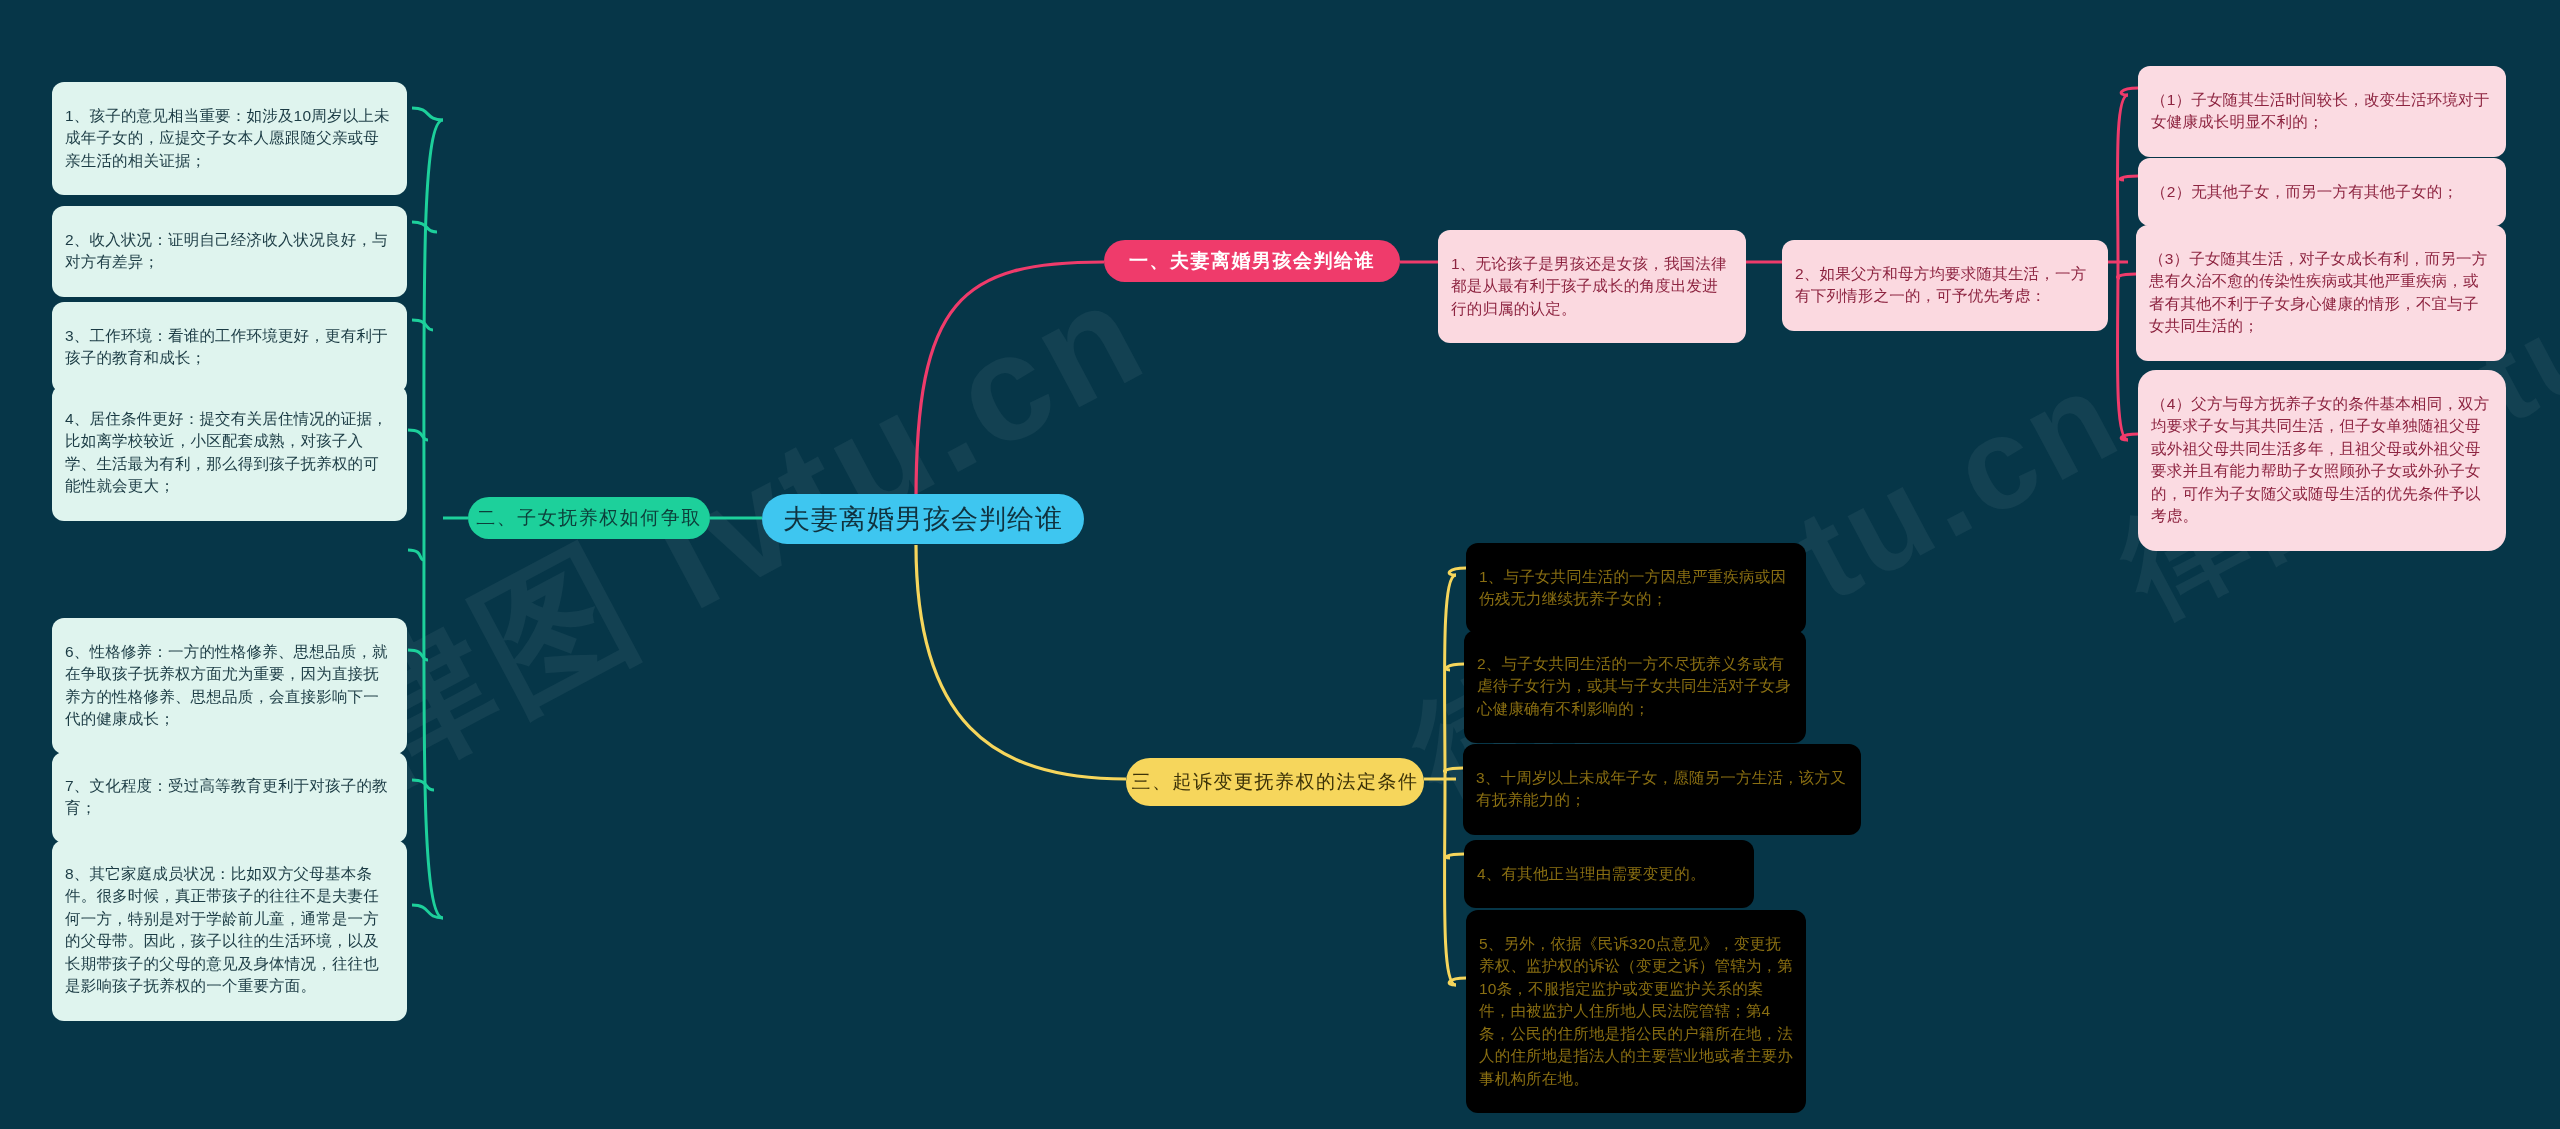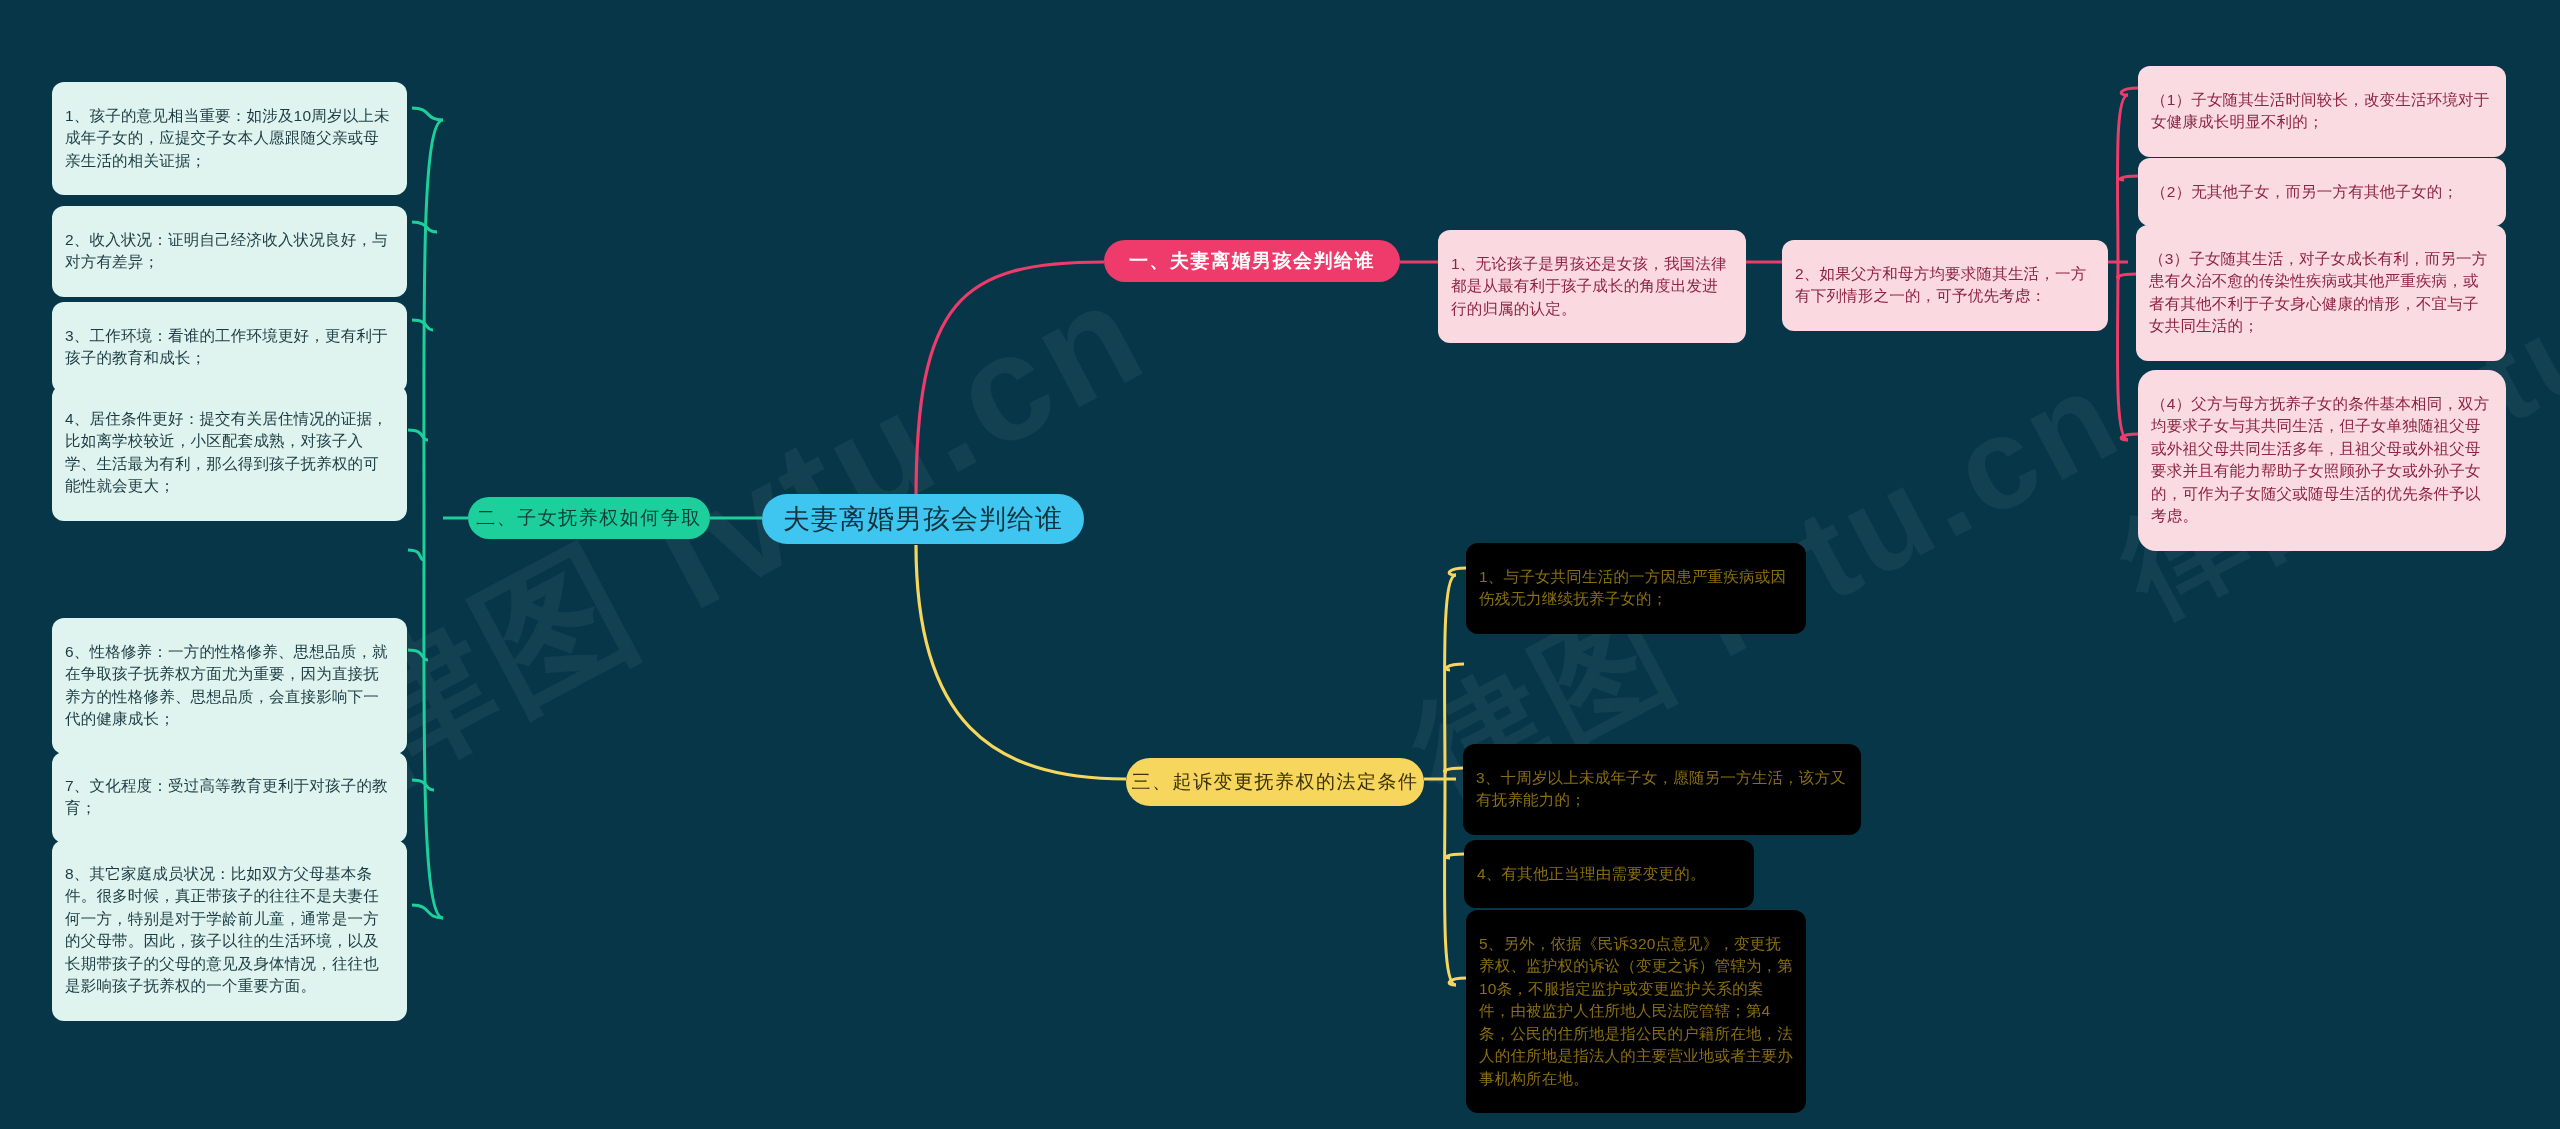--- a/index.html
+++ b/index.html
@@ -168,17 +168,18 @@
 
   <div class="node leaf-pink" style="left:1438px; top:230px; width:308px;">1、无论孩子是男孩还是女孩，我国法律都是从最有利于孩子成长的角度出发进行的归属的认定。</div>
   <div class="node leaf-pink" style="left:1782px; top:240px; width:326px;">2、如果父方和母方均要求随其生活，一方有下列情形之一的，可予优先考虑：</div>
 
   <div class="node leaf-pink-deep" style="left:2138px; top:66px;  width:368px;">（1）子女随其生活时间较长，改变生活环境对于女健康成长明显不利的；</div>
   <div class="node leaf-pink-deep" style="left:2138px; top:158px; width:368px;">（2）无其他子女，而另一方有其他子女的；</div>
   <div class="node leaf-pink-deep" style="left:2136px; top:225px; width:370px;">（3）子女随其生活，对子女成长有利，而另一方患有久治不愈的传染性疾病或其他严重疾病，或者有其他不利于子女身心健康的情形，不宜与子女共同生活的；</div>
   <div class="node leaf-pink-deep" style="left:2138px; top:370px; width:368px;border-radius:18px;">（4）父方与母方抚养子女的条件基本相同，双方均要求子女与其共同生活，但子女单独随祖父母或外祖父母共同生活多年，且祖父母或外祖父母要求并且有能力帮助子女照顾孙子女或外孙子女的，可作为子女随父或随母生活的优先条件予以考虑。</div>
 
   <div class="node leaf-yellow" style="left:1466px; top:543px; width:340px;">1、与子女共同生活的一方因患严重疾病或因伤残无力继续抚养子女的；</div>
+  <div class="node leaf-yellow" style="left:1464px; top:630px; width:342px;">2、与子女共同生活的一方不尽抚养义务或有虐待子女行为，或其与子女共同生活对子女身心健康确有不利影响的；</div>
   <div class="node leaf-yellow" style="left:1463px; top:744px; width:398px;">3、十周岁以上未成年子女，愿随另一方生活，该方又有抚养能力的；</div>
   <div class="node leaf-yellow" style="left:1464px; top:840px; width:290px;">4、有其他正当理由需要变更的。</div>
   <div class="node leaf-yellow" style="left:1466px; top:910px; width:340px;">5、另外，依据《民诉320点意见》，变更抚养权、监护权的诉讼（变更之诉）管辖为，第10条，不服指定监护或变更监护关系的案件，由被监护人住所地人民法院管辖；第4条，公民的住所地是指公民的户籍所在地，法人的住所地是指法人的主要营业地或者主要办事机构所在地。</div>
 
 </div>
 
 </body></html>

